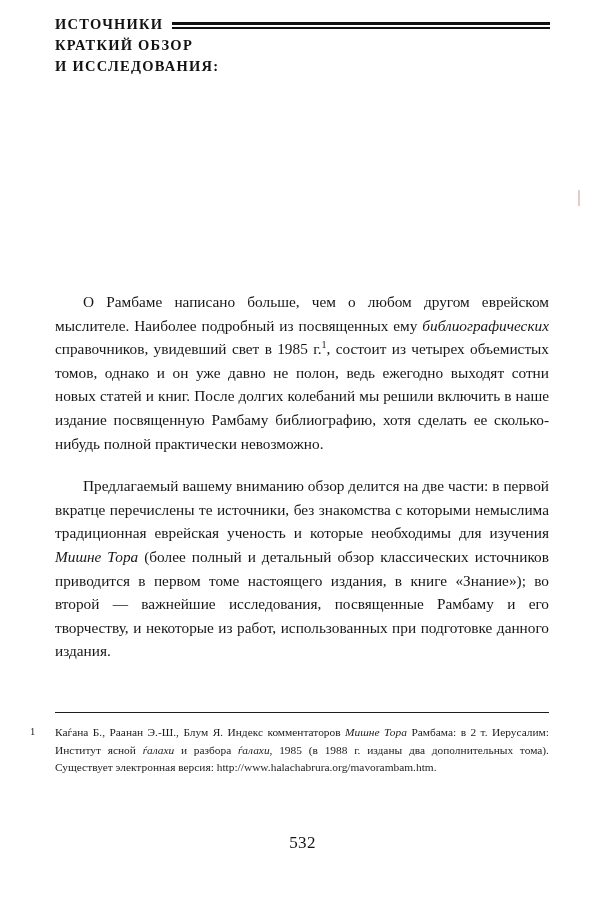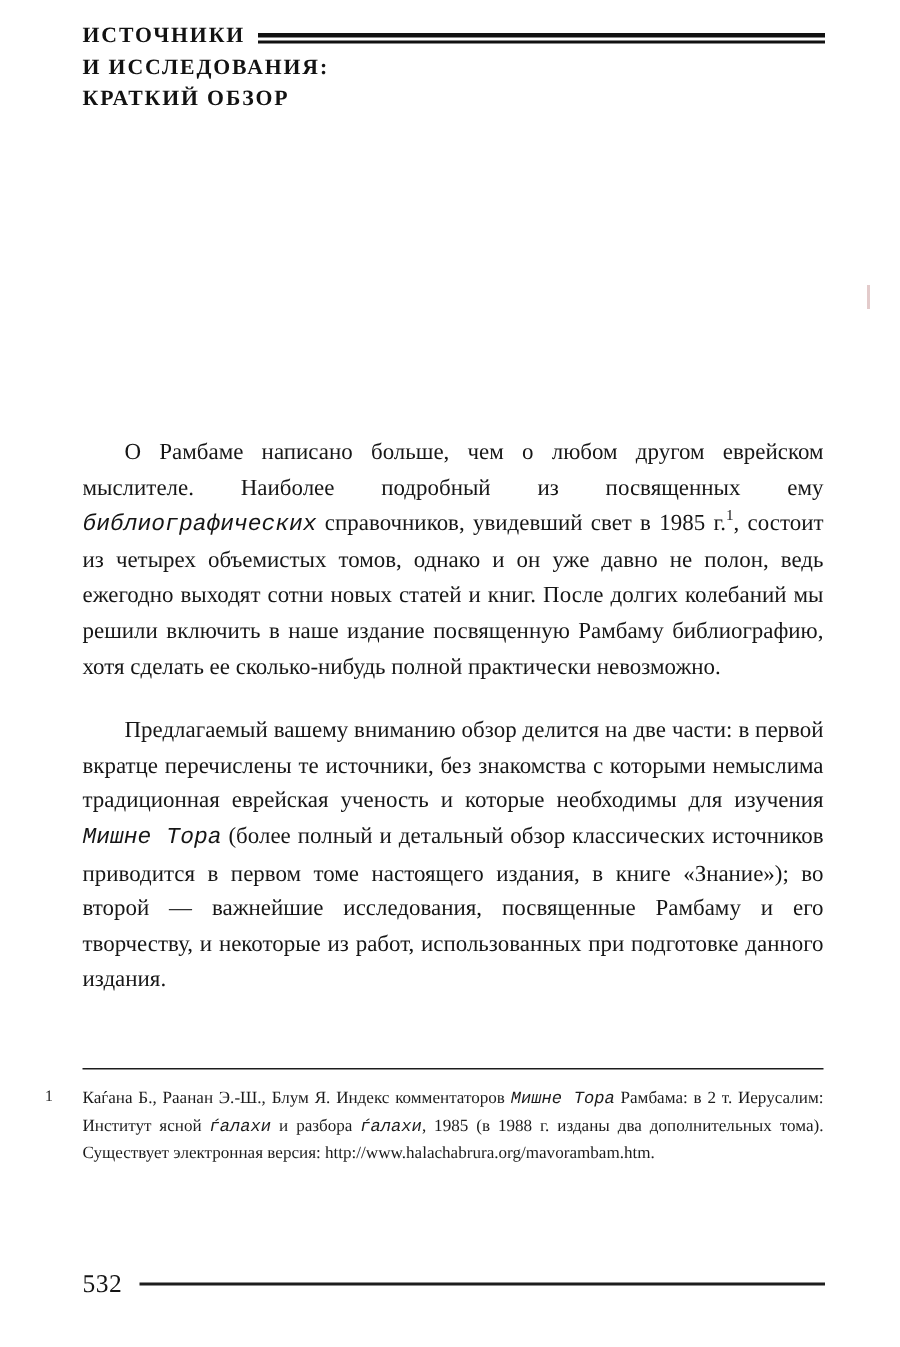--- a/index.html
+++ b/index.html
@@ -86,21 +86,20 @@
     hyphens: manual;
   }
   .para + .para {
     margin-top: 19px;
   }
   .para.indent {
     text-indent: 28px;
   }
   .it {
     font-style: italic;
-    font-family: Liberation Mono, monospace;
   }
   sup.fnref {
     font-size: 0.66em;
     vertical-align: super;
     line-height: 0;
   }
 
   
   .footnote-block {
     position: absolute;
@@ -145,20 +144,21 @@
 
   
   .folio {
     position: absolute;
     left: 55px;
     bottom: 32px;
     width: 495px;
     display: flex;
     align-items: center;
     gap: 12px;
+    flex-direction: column;
   }
   .folio-number {
     font-size: 17px;
     color: #141414;
     letter-spacing: 0.3px;
     font-variant-numeric: oldstyle-nums;
   }
   .folio-rule {
     flex: 1 1 auto;
     height: 1.3px;
@@ -179,22 +179,22 @@
 </head>
 <body>
 
 <div class="page">
 
   <div class="heading">
     <div class="heading-first-row">
       <span class="heading-line">ИСТОЧНИКИ</span>
       <span class="heading-rule"></span>
     </div>
+    <div class="heading-line">КРАТКИЙ ОБЗОР</div>
     <div class="heading-line">И ИССЛЕДОВАНИЯ:</div>
-    <div class="heading-line">КРАТКИЙ ОБЗОР</div>
   </div>
 
   <div class="scan-mark"></div>
 
   <div class="body-text">
     <p class="para indent">О Рамбаме написано больше, чем о любом другом еврейском мыслителе. Наиболее подробный из посвященных ему <span class="it">библиографических</span> справочников, увидевший свет в 1985 г.<sup class="fnref">1</sup>, состоит из четырех объемистых томов, однако и он уже давно не полон, ведь ежегодно выходят сотни новых статей и книг. После долгих колебаний мы решили включить в наше издание посвященную Рамбаму библиографию, хотя сделать ее сколько-нибудь полной практически невозможно.</p>
     <p class="para indent">Предлагаемый вашему вниманию обзор делится на две части: в первой вкратце перечислены те источники, без знакомства с которыми немыслима традиционная еврейская ученость и которые необходимы для изучения <span class="it">Мишне Тора</span> (более полный и детальный обзор классических источников приводится в первом томе настоящего издания, в книге «Знание»); во второй — важнейшие исследования, посвященные Рамбаму и его творчеству, и некоторые из работ, использованных при подготовке данного издания.</p>
   </div>
 
   <div class="footnote-block">

